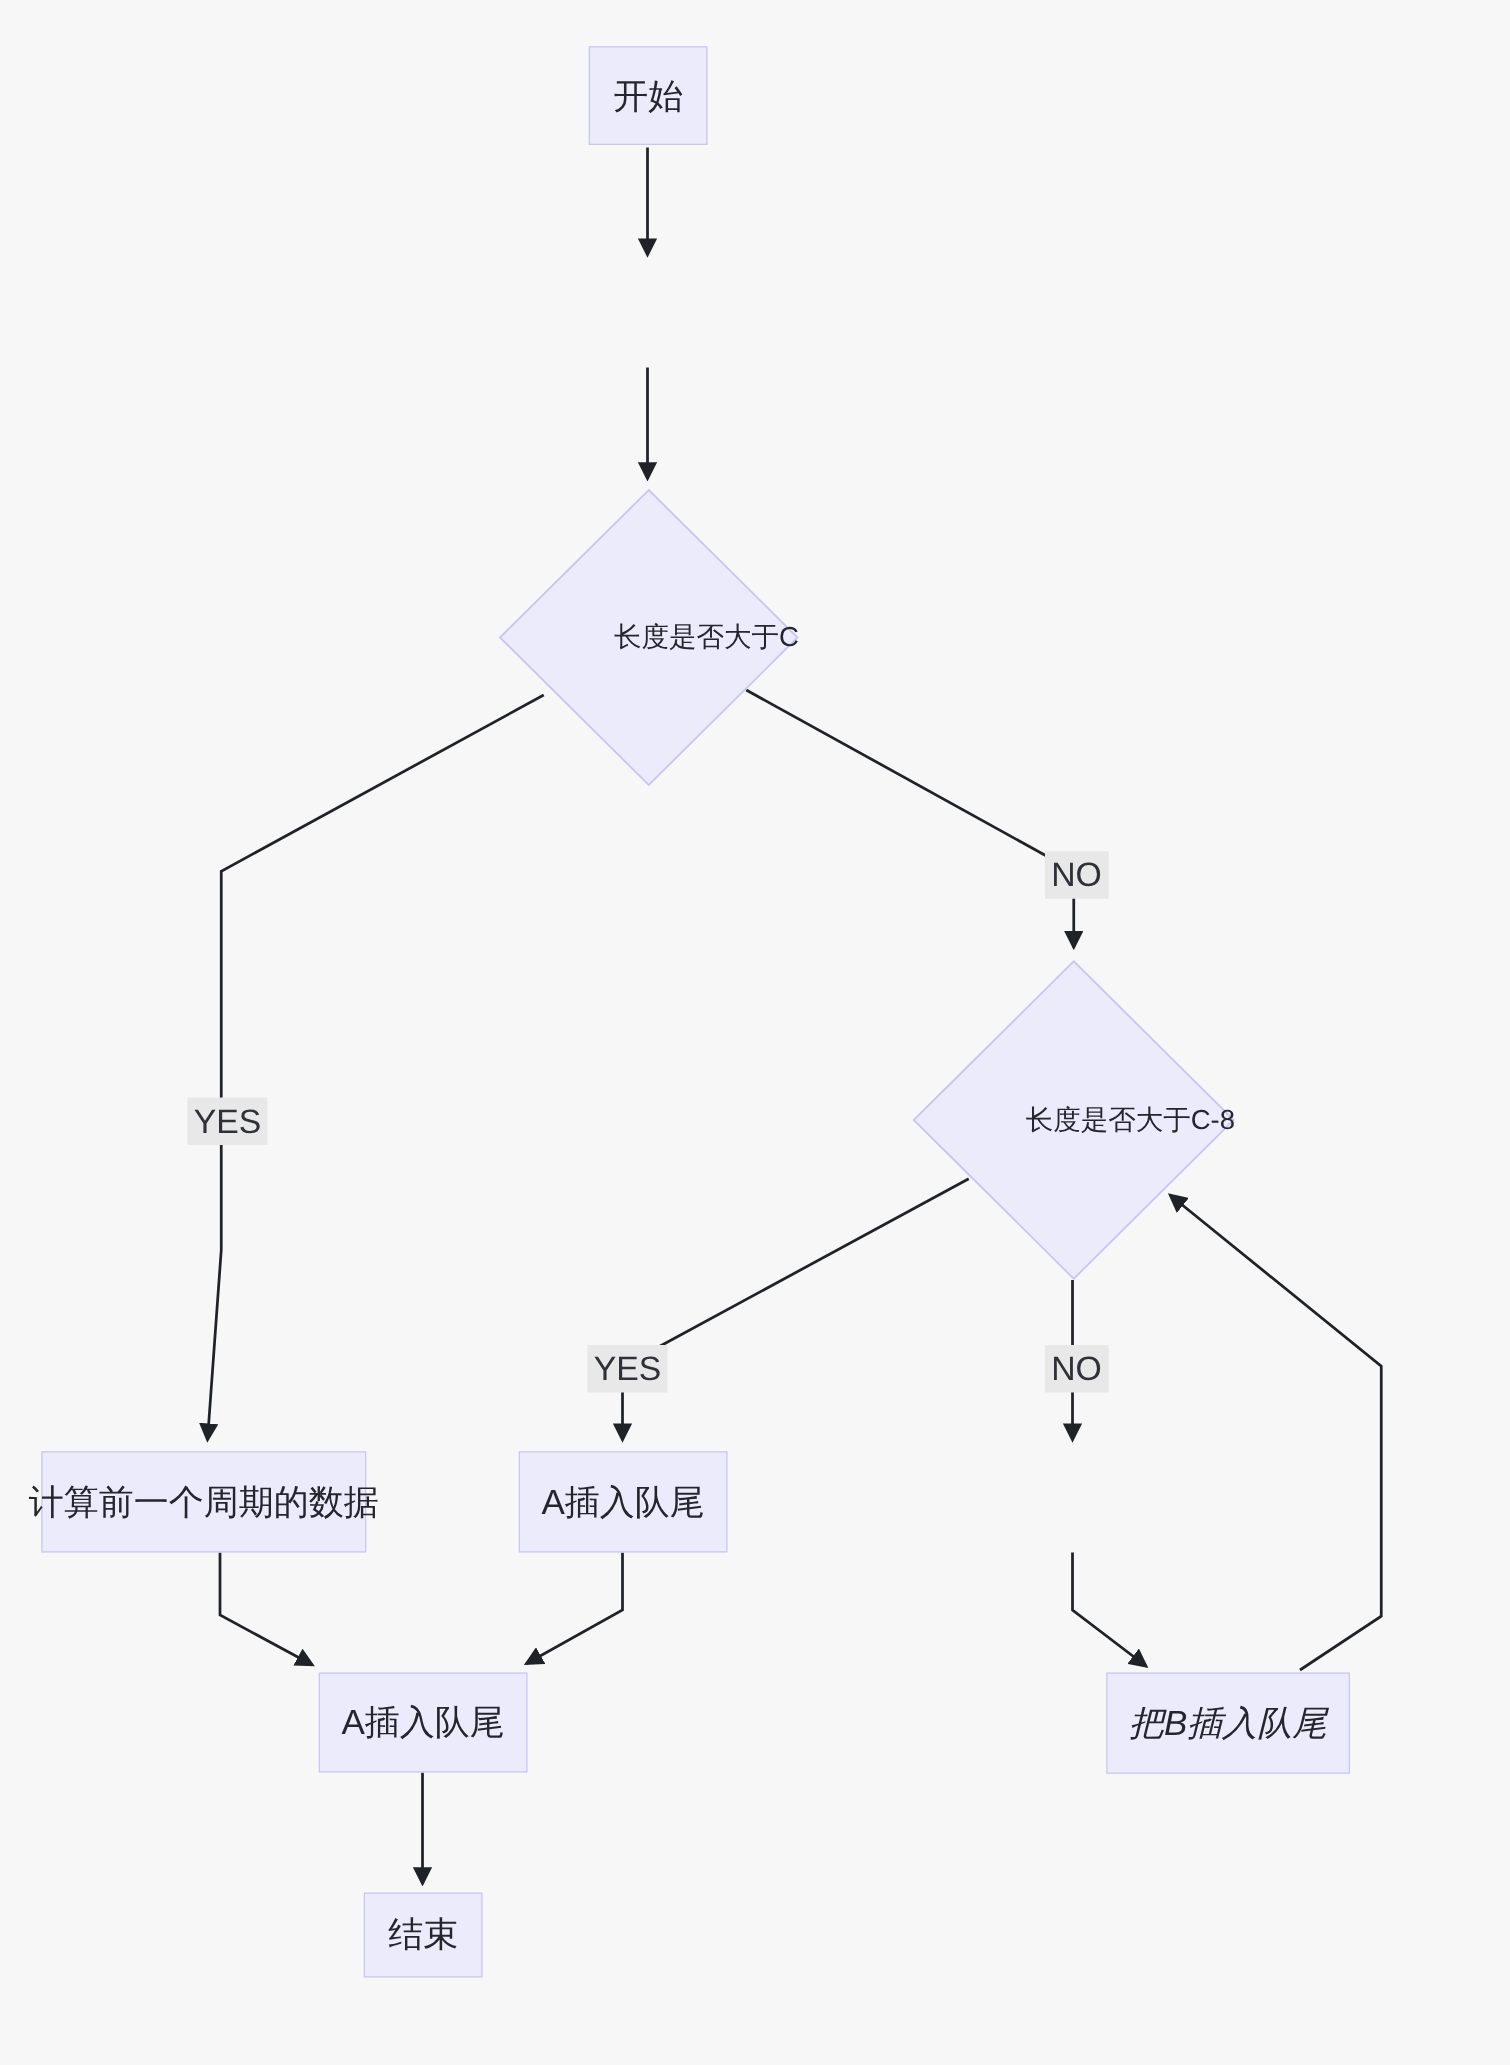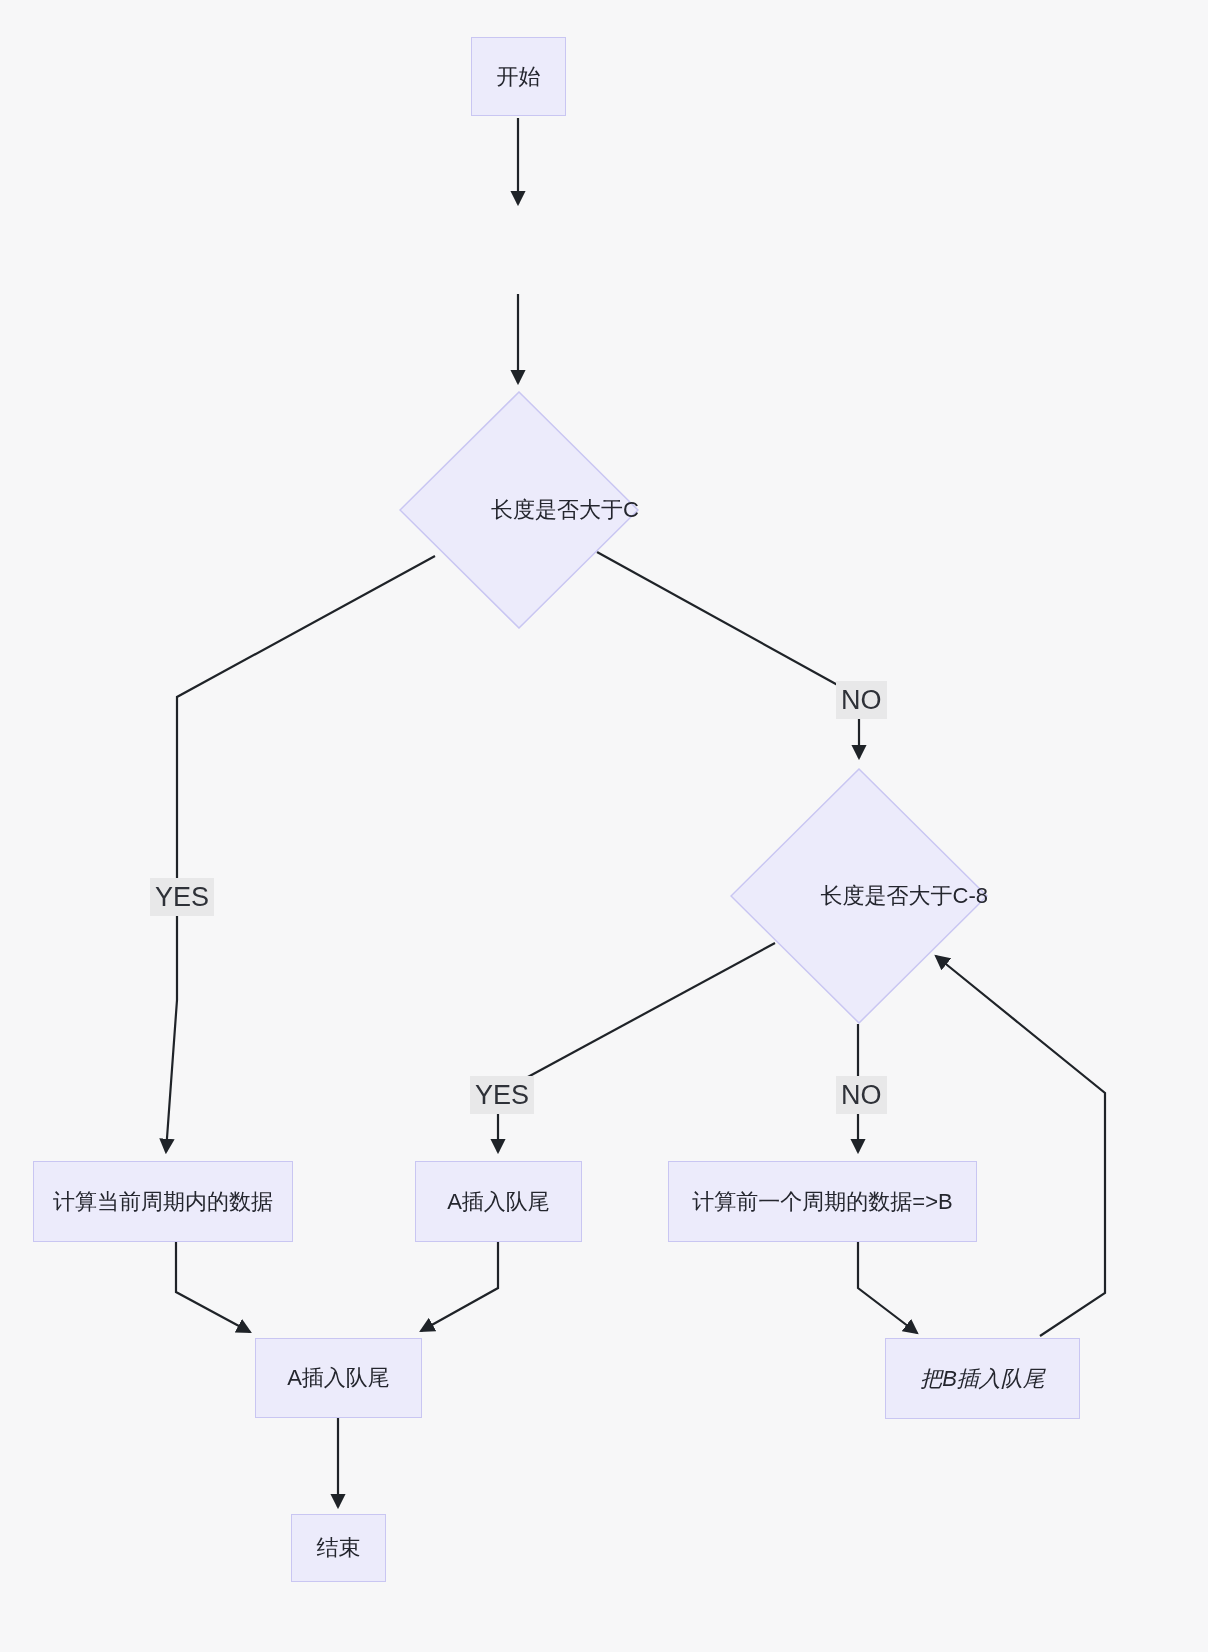--- a/index.html
+++ b/index.html
@@ -17,21 +17,21 @@
     width:1208px; height:1652px;
   }
   .node{
     position:absolute;
     background:#ECEBFB;
     border:1.5px solid #C9C6F2;
     box-sizing:border-box;
     display:flex;
     align-items:center;
     justify-content:center;
-    font-size:22px;
+    font-size:28px;
     color:#24262E;
     white-space:nowrap;
   }
   .diamond{
     position:absolute;
     display:flex;
     align-items:center;
     justify-content:flex-end;
   }
   .diamond svg{
@@ -82,30 +82,27 @@
       <path d="M338,1418 L338,1507" marker-end="url(#arrow)"></path>
     </g>
   </svg>
 
   <div class="node" style="left:471px; top:37px; width:95px; height:79px;">
     <span>开始</span>
   </div>
 
 
   <div class="node" style="left:33px; top:1161px; width:260px; height:81px;">
-    <span>计算当前周期内的数据</span>
+    <span>计算前一个周期的数据</span>
   </div>
 
   <div class="node" style="left:415px; top:1161px; width:167px; height:81px;">
     <span>A插入队尾</span>
   </div>
 
-  <div class="node" style="left:668px; top:1161px; width:309px; height:81px;">
-    <span>计算前一个周期的数据=&gt;B</span>
-  </div>
 
   <div class="node" style="left:255px; top:1338px; width:167px; height:80px;">
     <span>A插入队尾</span>
   </div>
 
   <div class="node" style="left:885px; top:1338px; width:195px; height:81px;font-style:italic;">
     <span>把B插入队尾</span>
   </div>
 
   <div class="node" style="left:291px; top:1514px; width:95px; height:68px;">

